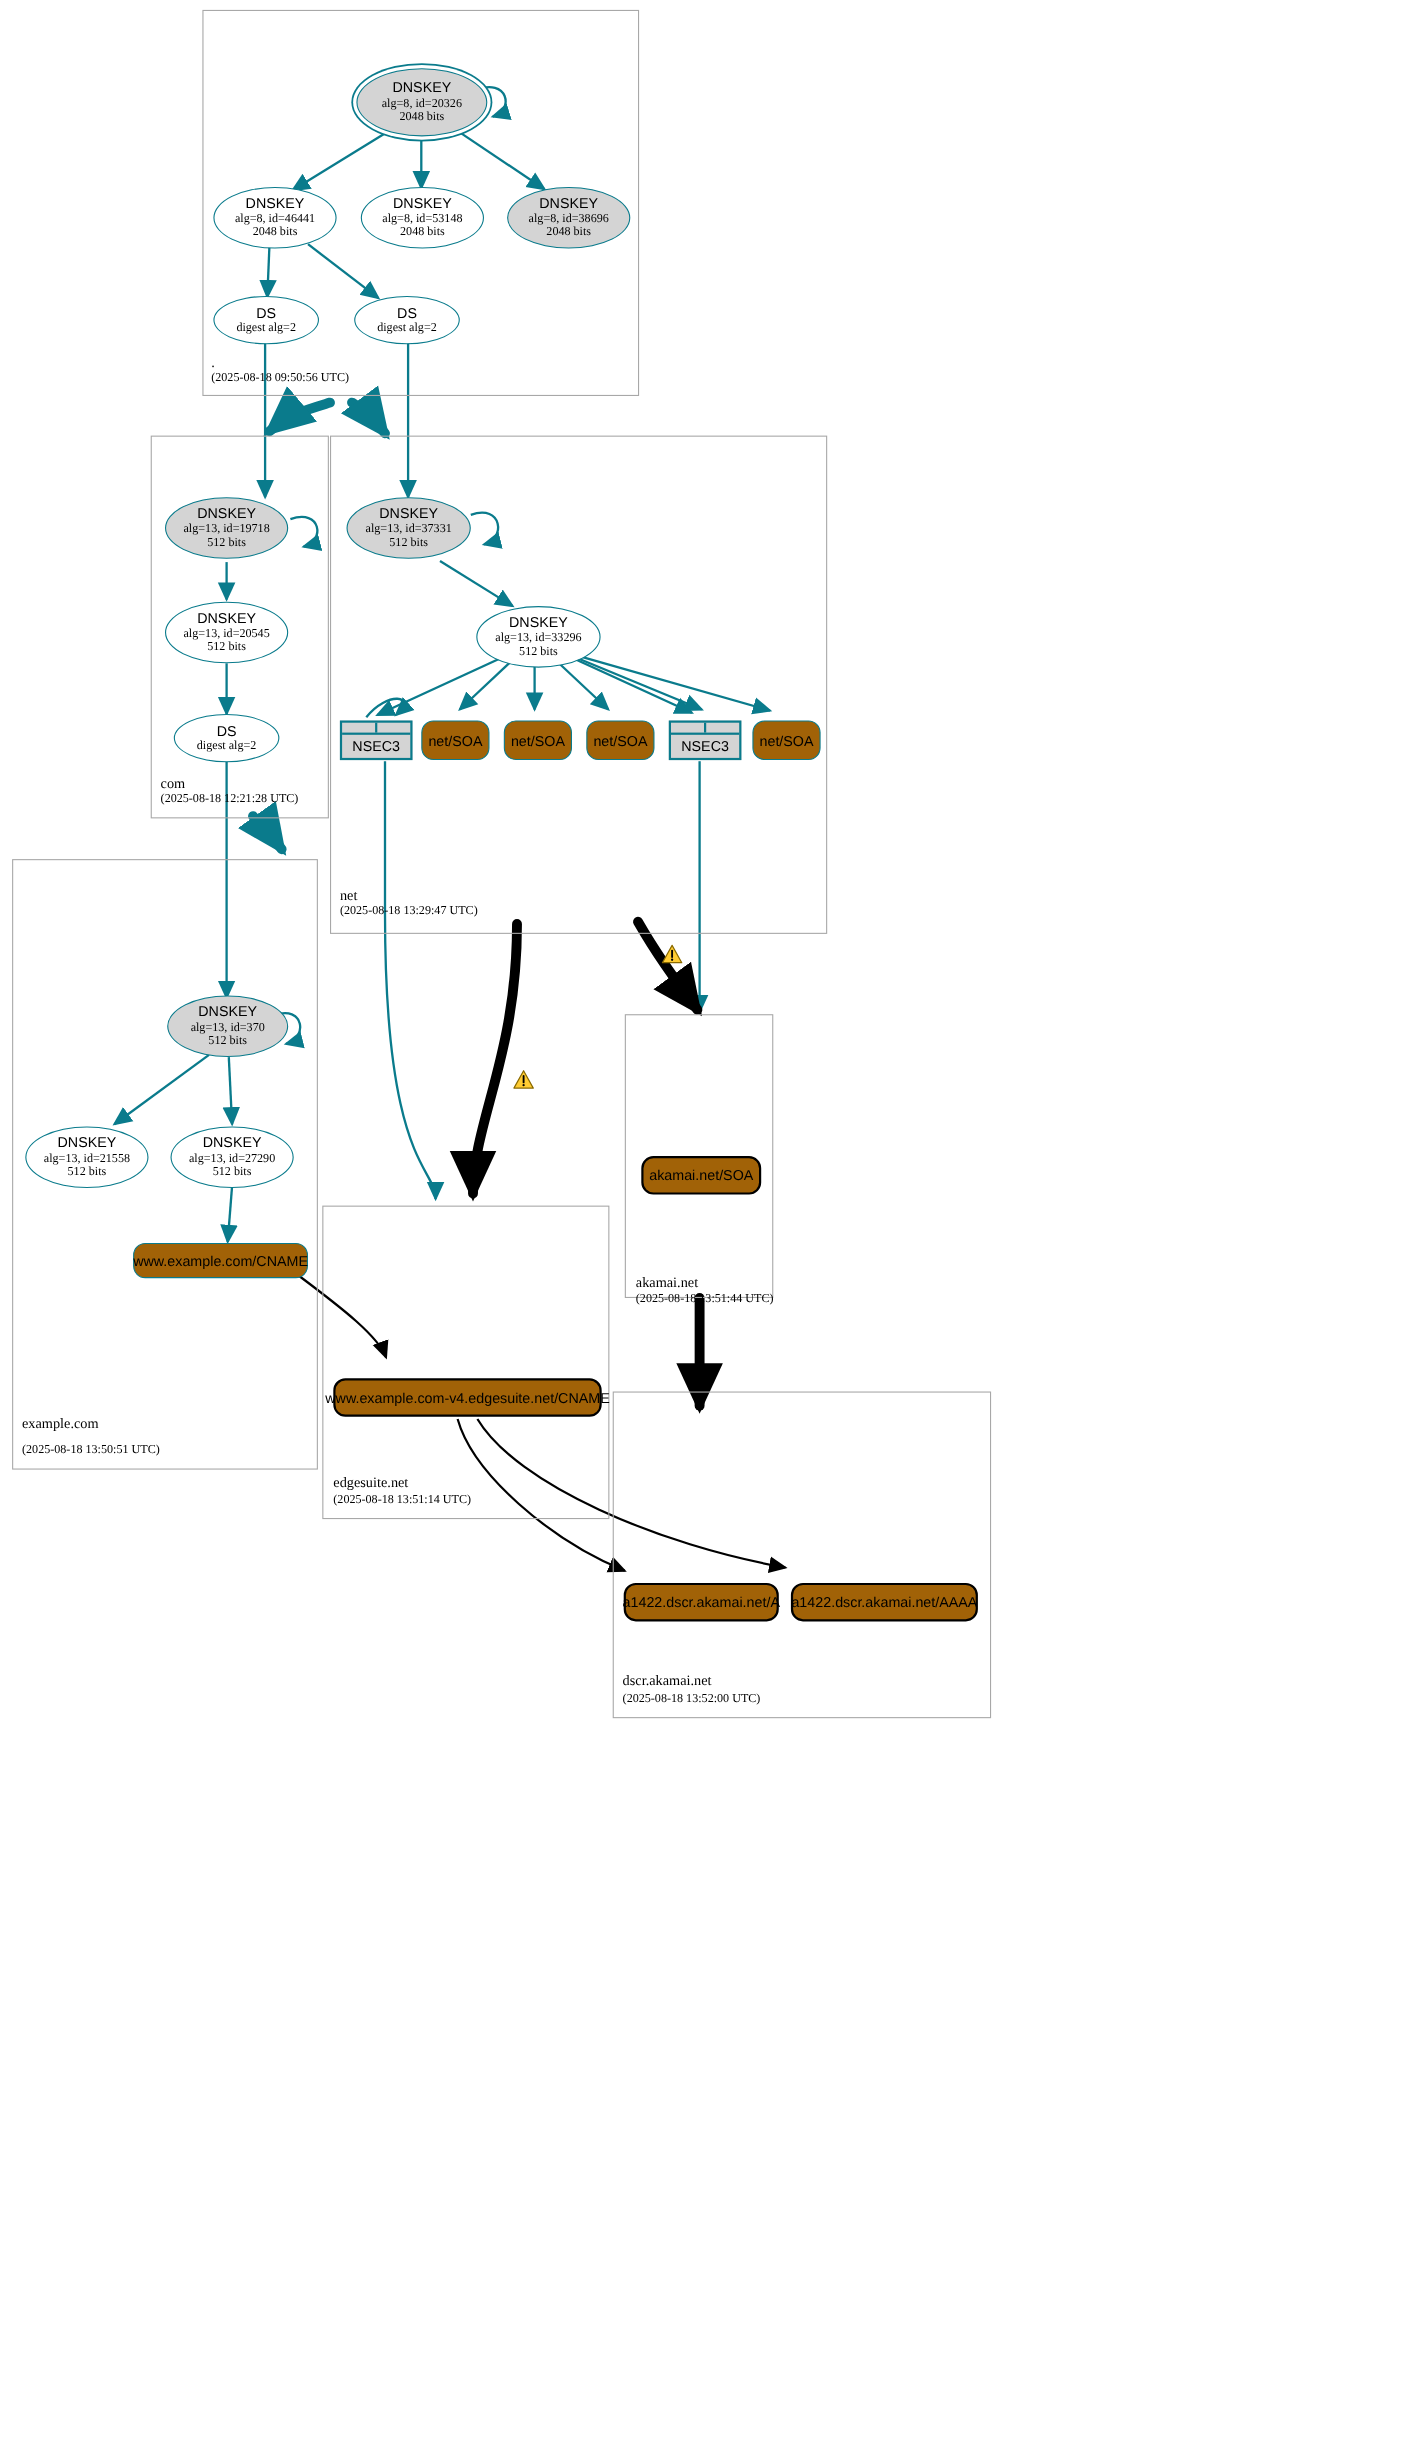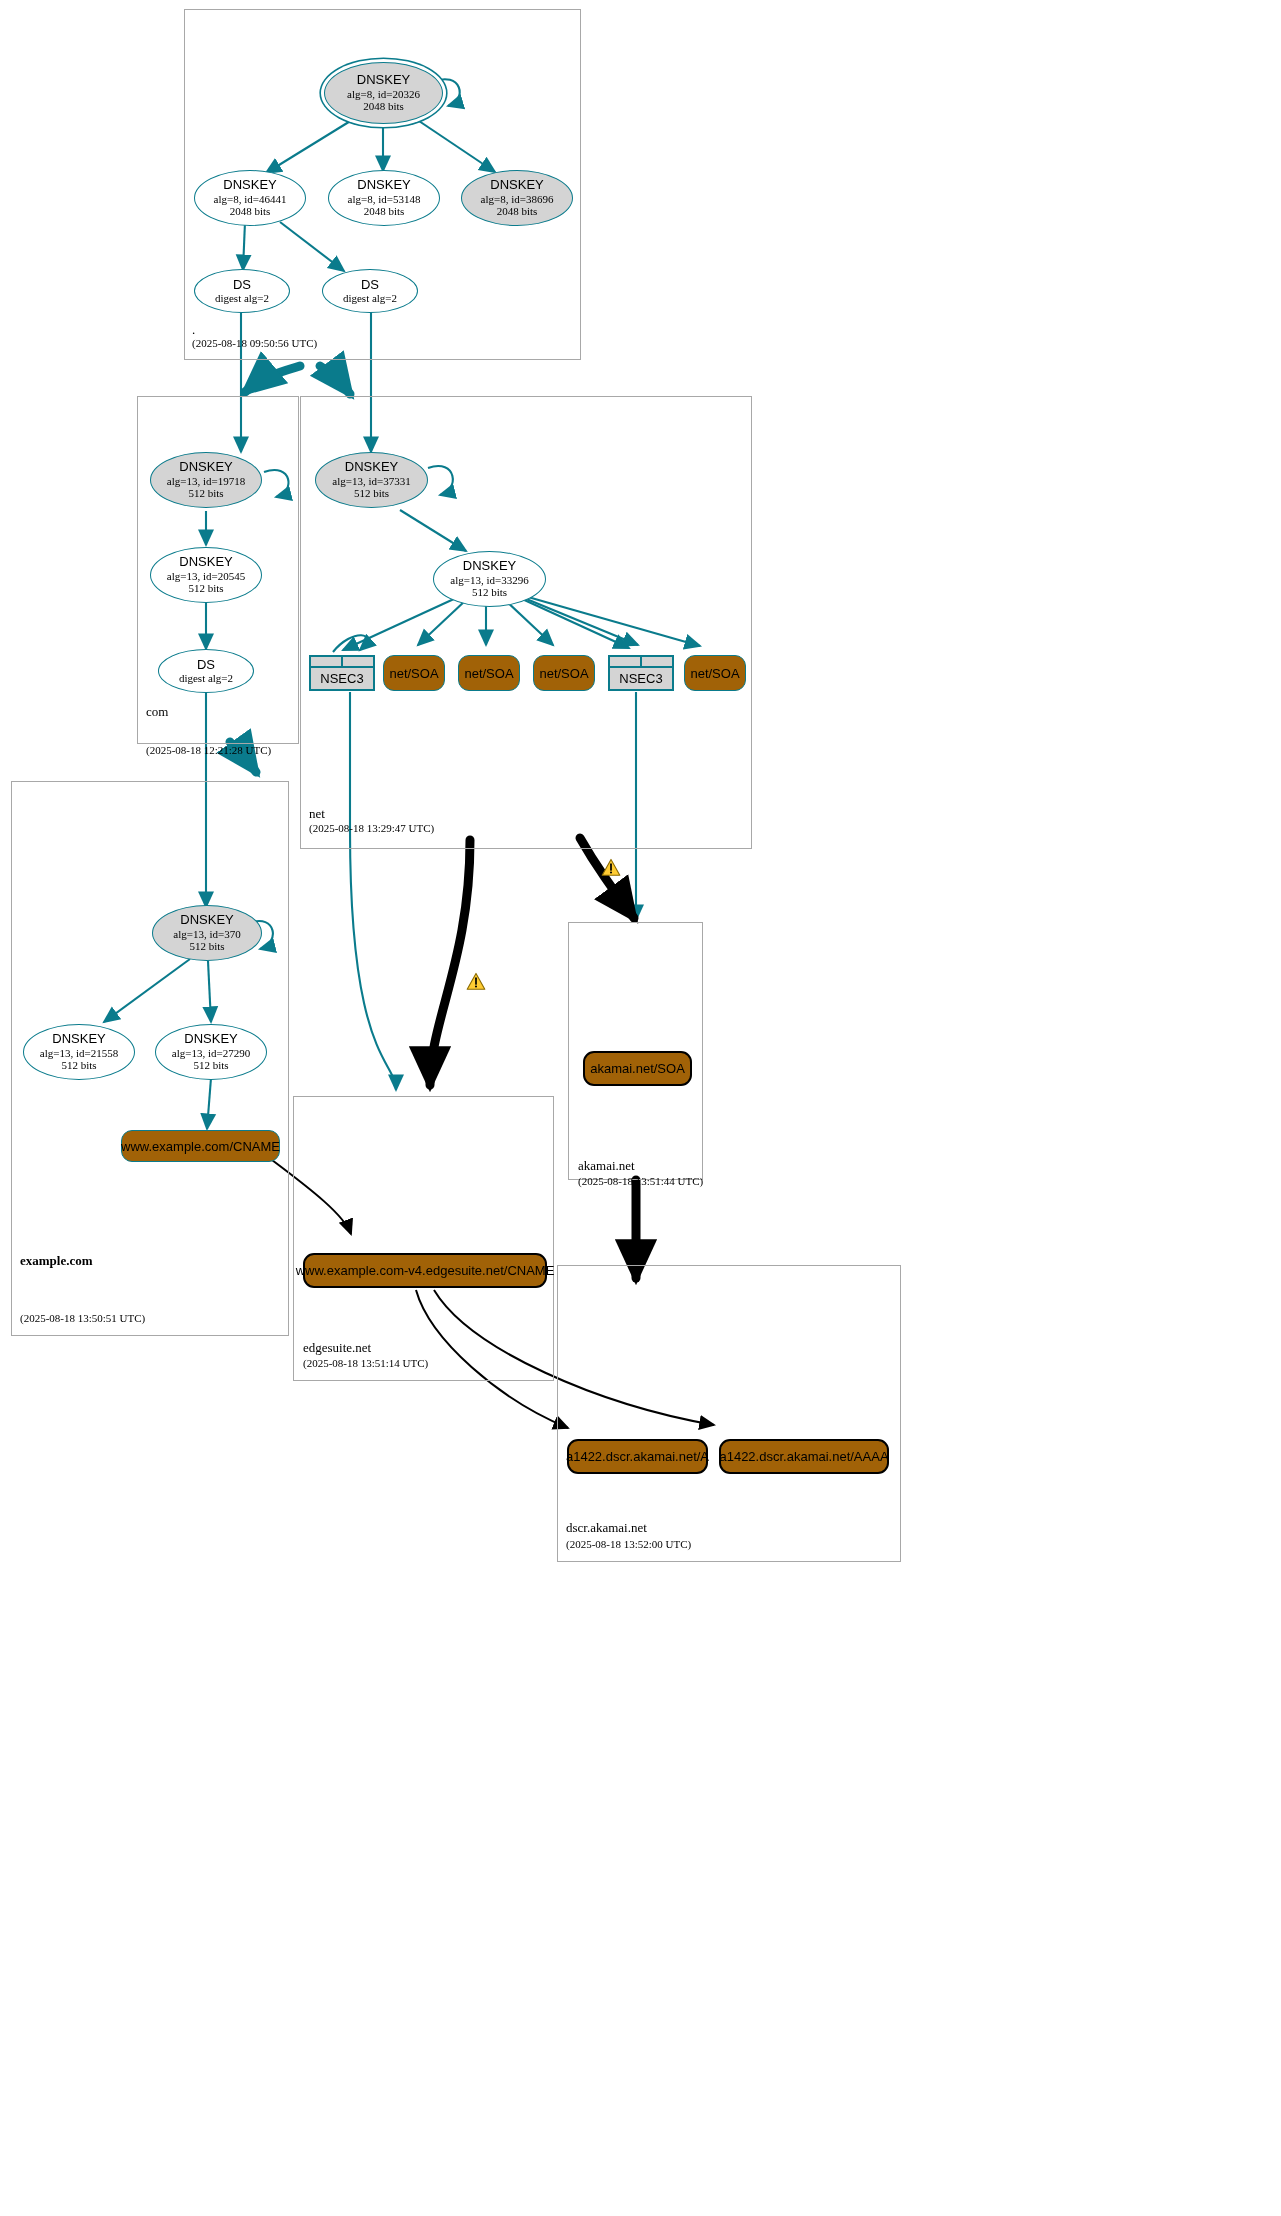--- a/index.html
+++ b/index.html
@@ -149,28 +149,28 @@
       <path d="M636,1180 C636,1220 636,1248 636,1278"></path>
     </g>
   </svg>
 
   <div class="zone-box" style="left:184px;top:9px;width:397px;height:351px;"></div>
   <div class="zone-label zone-name" style="left:192px;top:322px;">.</div>
   <div class="zone-label zone-time" style="left:192px;top:337px;">(2025-08-18 09:50:56 UTC)</div>
 
   <div class="zone-box" style="left:137px;top:396px;width:162px;height:348px;"></div>
   <div class="zone-label zone-name" style="left:146px;top:704px;">com</div>
-  <div class="zone-label zone-time" style="left:146px;top:744px;text-align:right;">(2025-08-18 12:21:28 UTC)</div>
+  <div class="zone-label zone-time" style="left:146px;top:720px;text-align:right;">(2025-08-18 12:21:28 UTC)</div>
 
   <div class="zone-box" style="left:300px;top:396px;width:452px;height:453px;"></div>
   <div class="zone-label zone-name" style="left:309px;top:806px;">net</div>
   <div class="zone-label zone-time" style="left:309px;top:822px;">(2025-08-18 13:29:47 UTC)</div>
 
   <div class="zone-box" style="left:11px;top:781px;width:278px;height:555px;"></div>
-  <div class="zone-label zone-name" style="left:20px;top:1253px;font-weight:bold;">example.com</div>
+  <div class="zone-label zone-name" style="left:20px;top:1286px;">example.com</div>
   <div class="zone-label zone-time" style="left:20px;top:1312px;">(2025-08-18 13:50:51 UTC)</div>
 
   <div class="zone-box" style="left:293px;top:1096px;width:261px;height:285px;"></div>
   <div class="zone-label zone-name" style="left:303px;top:1340px;">edgesuite.net</div>
   <div class="zone-label zone-time" style="left:303px;top:1357px;">(2025-08-18 13:51:14 UTC)</div>
 
   <div class="zone-box" style="left:568px;top:922px;width:135px;height:258px;"></div>
   <div class="zone-label zone-name" style="left:578px;top:1158px;">akamai.net</div>
   <div class="zone-label zone-time" style="left:578px;top:1175px;">(2025-08-18 13:51:44 UTC)</div>
 

